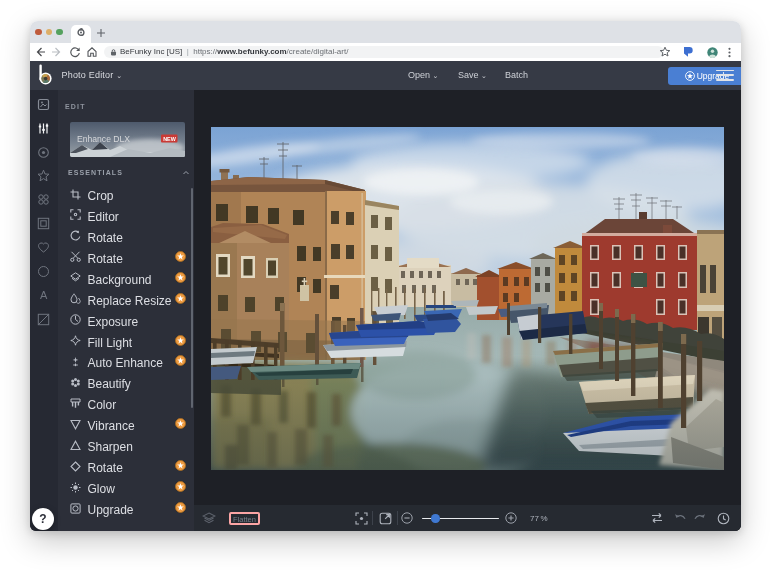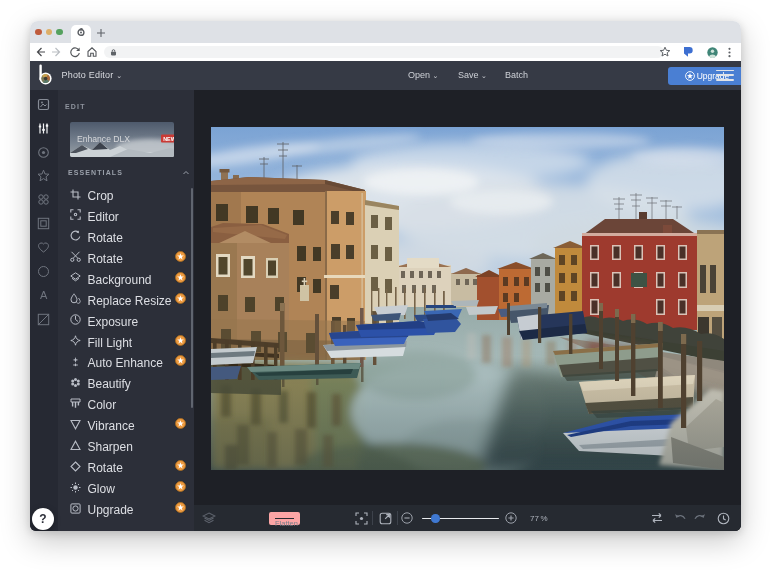--- a/index.html
+++ b/index.html
@@ -25,30 +25,30 @@
 .upg { position:absolute; left:622px; top:6px; width:78px; height:18.5px; background:#4a7fd3; border-radius:3px; color:#fff; font-size:8.5px; line-height:18.5px; text-align:center;margin-left:16px; }
 .burger { position:absolute; left:686px; top:9px; width:18px; height:11px; }
 .burger div { height:1.7px; background:#e2e4e8; margin-bottom:3px; border-radius:1px; }
 .rail { position:absolute; left:0; top:29.5px; width:27.5px; height:441px; background:#262933; }
 .panel { position:absolute; left:27.5px; top:29.5px; width:136.5px; height:441px; background:#2c2f39; overflow:hidden; }
 .canvas { position:absolute; left:164px; top:29.5px; right:0; height:441px; background:#1e2026; }
 .photo { position:absolute; left:17px; top:37px; width:513px; height:343px; }
 .bbar { position:absolute; left:0; bottom:0; width:100%; height:26px; background:#262a31; }
 
 .edit-label { position:absolute; left:7.5px; top:13px; font-size:7px; letter-spacing:1.2px; color:#8e939d; font-weight:bold; }
-.banner { position:absolute; left:12.5px; top:32px; width:104px; height:35px; border-radius:2px; overflow:hidden; }
+.banner { position:absolute; left:12.5px; top:32px; width:115px; height:35px; border-radius:2px; overflow:hidden; }
 .ess { position:absolute; left:10.5px; top:79px; font-size:7px; letter-spacing:1.1px; color:#9aa0aa; font-weight:bold; }
 .chev { position:absolute; left:124px; top:79px; width:8px; height:8px; }
 .row { position:absolute; left:0; width:136.5px; height:21px; }
 .row .ric { position:absolute; left:12px; top:5px; width:11px; height:11px; }
 .row .rtx { position:absolute; left:30px; top:5.5px; font-size:12px; color:#dddfe4; }
 .row .badge { position:absolute; left:117px; top:4.5px; }
 .sbar { position:absolute; left:133px; top:98px; width:2.5px; height:220px; background:#60656f; border-radius:2px; }
 
-.flatten { position:absolute; left:35px; top:6.5px; width:31px; height:13px; border:6px solid #fca5a5; border-radius:2px; color:#787e89; font-size:7.5px; line-height:12px; text-align:center;margin-left:40px; }
+.flatten { position:absolute; left:35px; top:6.5px; width:31px; height:13px; border:2px solid #fca5a5; border-radius:2px; color:#787e89; font-size:7.5px; line-height:12px; text-align:center; }
 .pct { position:absolute; left:336px; top:9px; font-size:8px; color:#aeb3bc; }
 .help { position:absolute; left:2px; top:486.5px; width:22px; height:22px; background:#fff; border-radius:50%;
   box-shadow:0 2px 6px rgba(0,0,0,.35); color:#2c2f39; font-size:12px; font-weight:bold; text-align:center; line-height:22px; }
 .ic { position:absolute; }
 </style>
 </head>
 <body>
 <div class="win">
   <div class="tabbar">
     <div class="light l1"></div>
@@ -77,20 +77,21 @@
         <path d="M10.6 1.5 V5 H7.1 Z" fill="#54575b"></path>
       </svg>
     <svg class="navic" style="left:56px" viewBox="0 0 12 12">
         <path d="M2 5.5 L6 1.8 L10 5.5 V10.2 H7.3 V7.2 H4.7 V10.2 H2 Z" stroke="#54575b" stroke-width="1.1" fill="none"></path>
       </svg>
     <div class="urlpill">
       <svg class="ic" style="left:6px;top:3px" width="7" height="7" viewBox="0 0 7 7">
           <rect x="1" y="2.8" width="5" height="3.6" rx="0.8" fill="#5f6368"></rect>
           <path d="M2.2 2.8 V2 a1.3 1.3 0 0 1 2.6 0 V2.8" stroke="#5f6368" stroke-width="1" fill="none"></path>
         </svg>
+      <div class="urltext"><span style="color:#35383d">BeFunky Inc [US]</span><span style="color:#9aa0a6"> &nbsp;|&nbsp; </span><span style="color:#6a6e73">https://</span><span style="color:#35383d;font-weight:bold">www.befunky.com</span><span style="color:#6a6e73">/create/digital-art/</span></div>
     </div>
     <svg class="navic" style="left:629px;top:3px" viewBox="0 0 12 12">
         <path d="M6 1.2 L7.4 4.3 L10.8 4.6 L8.2 6.8 L9 10 L6 8.2 L3 10 L3.8 6.8 L1.2 4.6 L4.6 4.3 Z" stroke="#5f6368" stroke-width="1" fill="none"></path>
       </svg>
     <svg class="navic" style="left:652px;top:3px" viewBox="0 0 12 12">
         <path d="M2 1 h5.5 a3.2 3.2 0 0 1 0 6.4 h-1.5 v3.4 l-4-3.2 Z" fill="#3d6fd1"></path>
       </svg>
     <svg class="ic" style="left:677px;top:4.3px" width="11" height="11" viewBox="0 0 11 11">
         <circle cx="5.5" cy="5.5" r="5.2" fill="#3f8577"></circle>
         <circle cx="5.5" cy="4.2" r="1.7" fill="#cfe3da"></circle>

